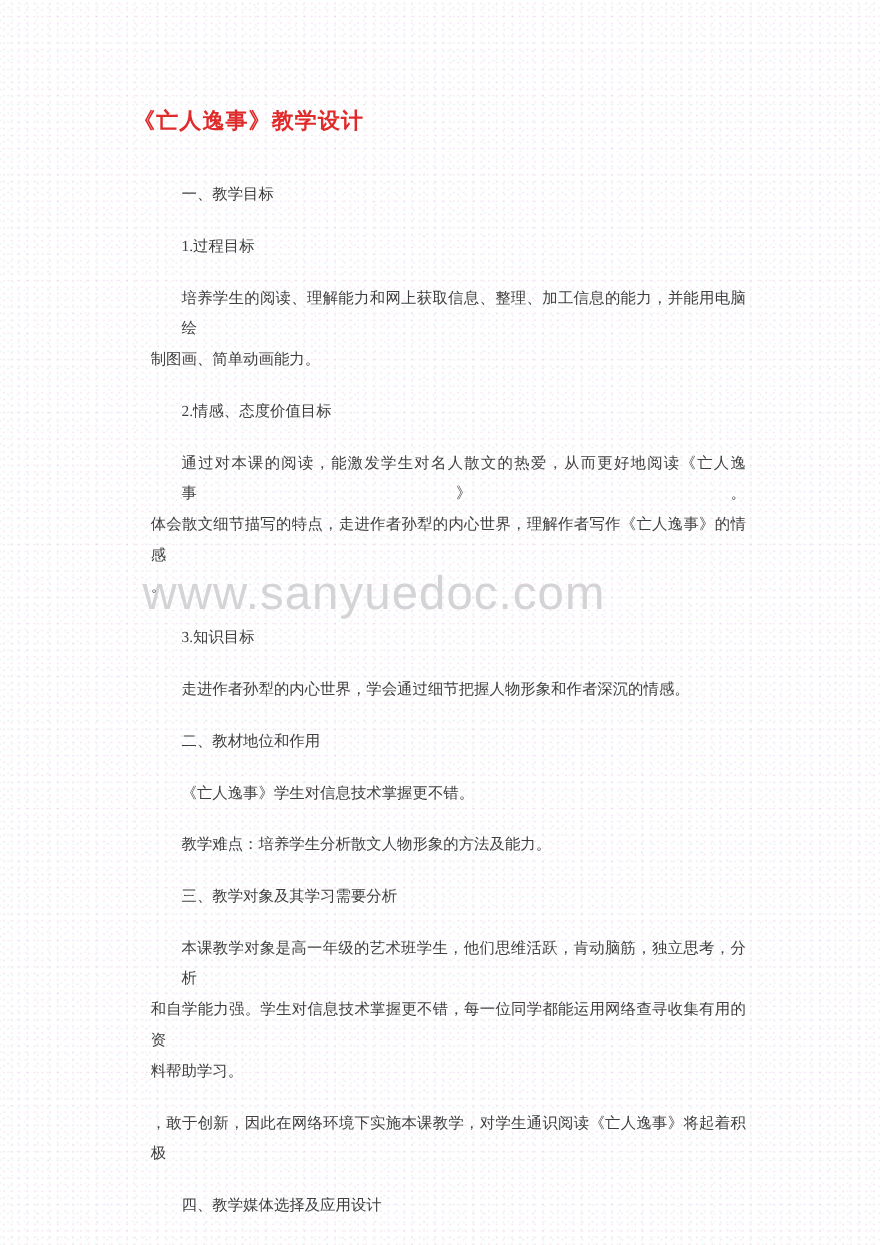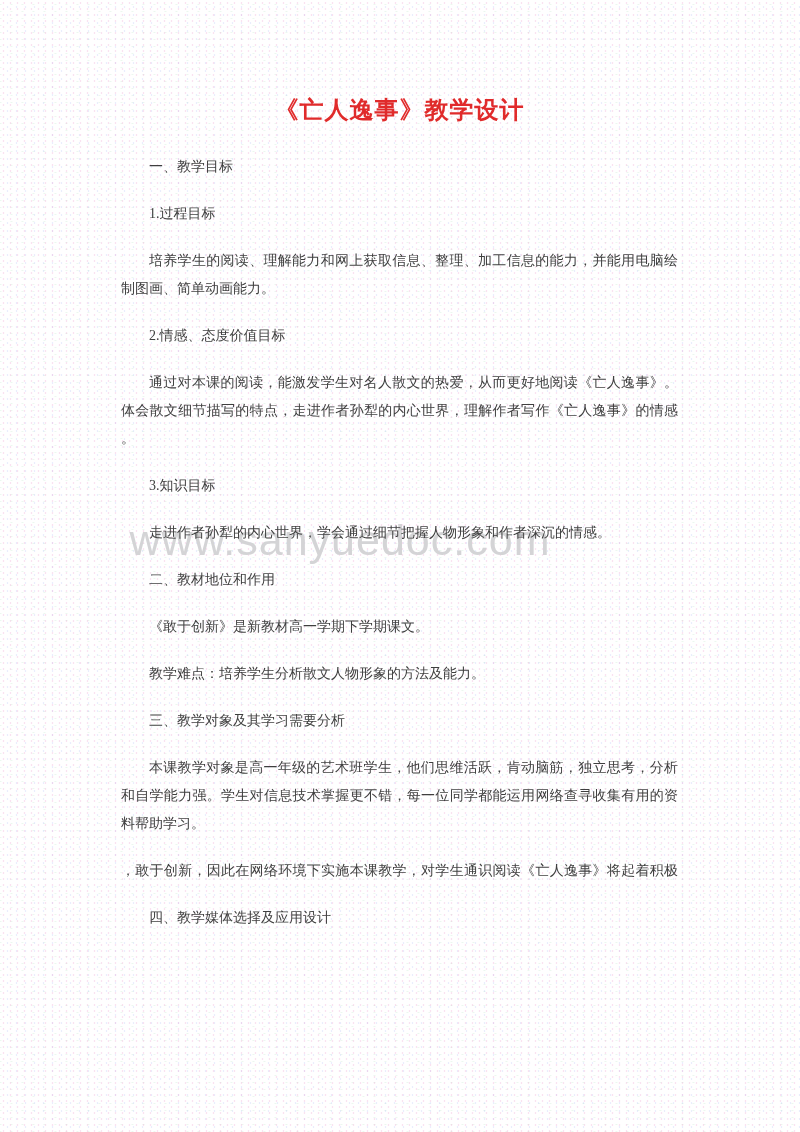--- a/index.html
+++ b/index.html
@@ -44,29 +44,29 @@
   .content {
     position: absolute;
     left: 121px;
     top: 96px;
     width: 557px;
     z-index: 2;
     color: var(--body-text, #3f3f3f);
     font-size: 14px;
   }
   .doc-title {
-    margin: 0 0 29px 0;
-    text-align: center;
-    font-size: 24px;
+    margin: 0 0 40px 0;
+    text-align: left;
+    font-size: 20px;
     font-weight: bold;
     line-height: 28px;
     letter-spacing: 1px;
     color: var(--title, #e02b2b);
   }
-  .block { margin: 0 0 19px 0; }
+  .block { margin: 0 0 19px 16px; }
   .ln {
     line-height: 28px;
     min-height: 28px;
   }
   .ind { padding-left: 28px; }
   .just {
     text-align: justify;
     text-align-last: justify;
     text-justify: inter-character;
   }
@@ -111,21 +111,21 @@
 
     <div class="block">
       <div class="ln ind">走进作者孙犁的内心世界，学会通过细节把握人物形象和作者深沉的情感。</div>
     </div>
 
     <div class="block">
       <div class="ln ind">二、教材地位和作用</div>
     </div>
 
     <div class="block">
-      <div class="ln ind">《敢于创新》是新教材高一学期下学期课文。</div>
+      <div class="ln ind">《亡人逸事》学生对信息技术掌握更不错。</div>
     </div>
 
 
     <div class="block">
       <div class="ln ind">教学难点：培养学生分析散文人物形象的方法及能力。</div>
     </div>
 
     <div class="block">
       <div class="ln ind">三、教学对象及其学习需要分析</div>
     </div>

